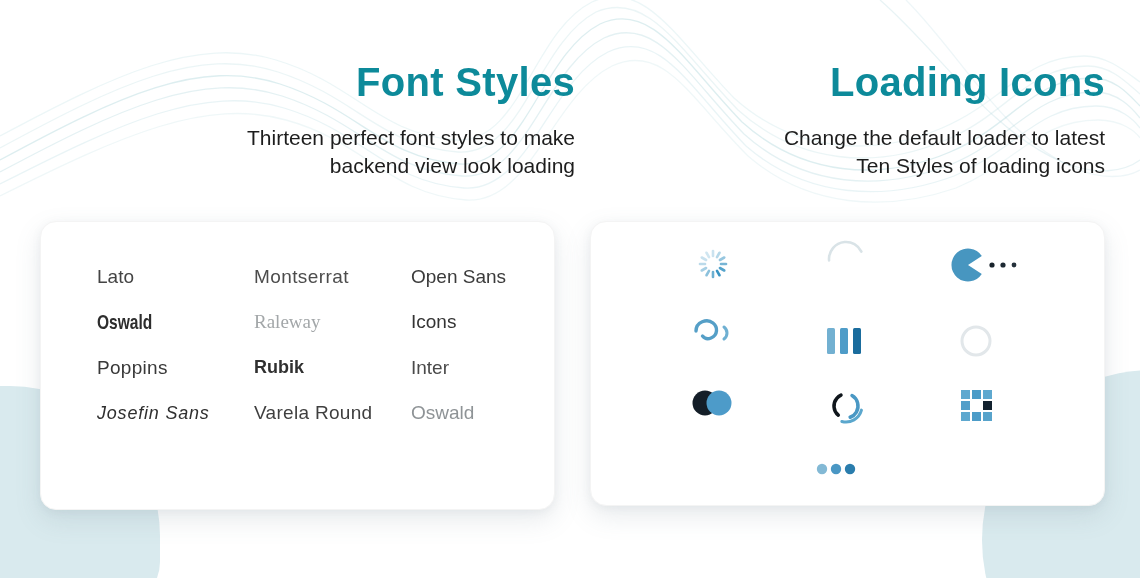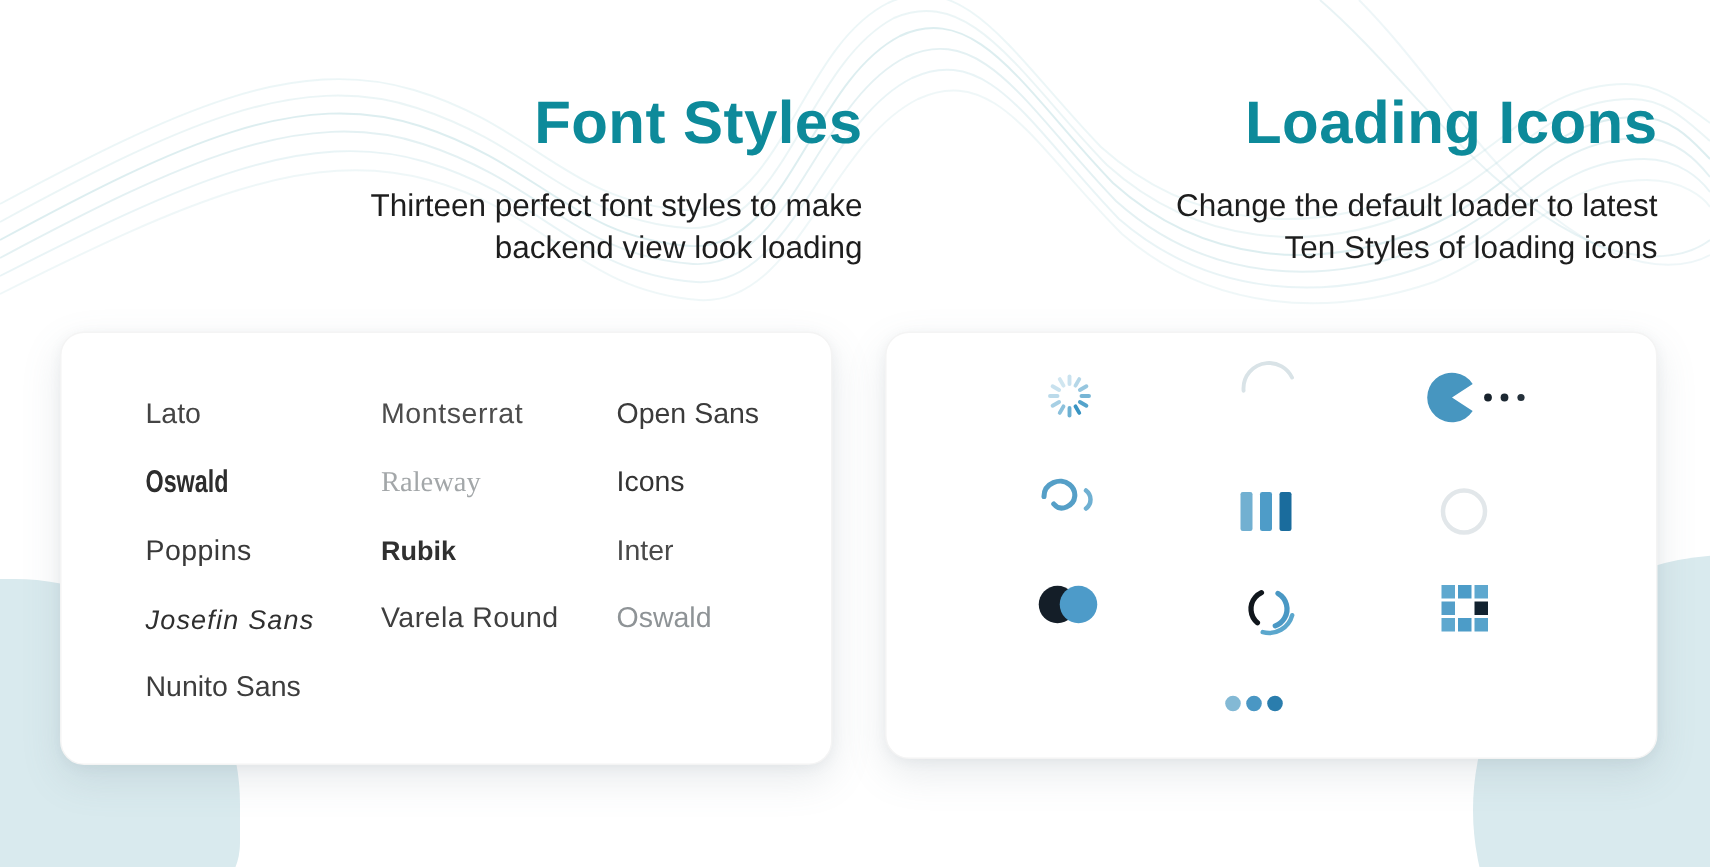--- a/index.html
+++ b/index.html
@@ -86,21 +86,20 @@
       <div class="fn c-opensans">Open Sans</div>
       <div class="fn c-oswald">Oswald</div>
       <div class="fn c-raleway">Raleway</div>
       <div class="fn c-roboto">Icons</div>
       <div class="fn c-poppins">Poppins</div>
       <div class="fn c-rubik">Rubik</div>
       <div class="fn c-inter">Inter</div>
       <div class="fn c-josefin">Josefin Sans</div>
       <div class="fn c-varela">Varela Round</div>
       <div class="fn c-manrope">Oswald</div>
-      <div class="fn c-nunito">Nunito Sans</div>
       <div class="fn"></div>
       <div class="fn"></div>
     </div>
   </div>
 
   <div class="card card-loaders">
 
     <div class="ld" style="left:100px;top:20px;">
       <svg width="44" height="44" viewBox="0 0 44 44">
         <g stroke="#2f8fc0" stroke-width="2.6" stroke-linecap="round">

